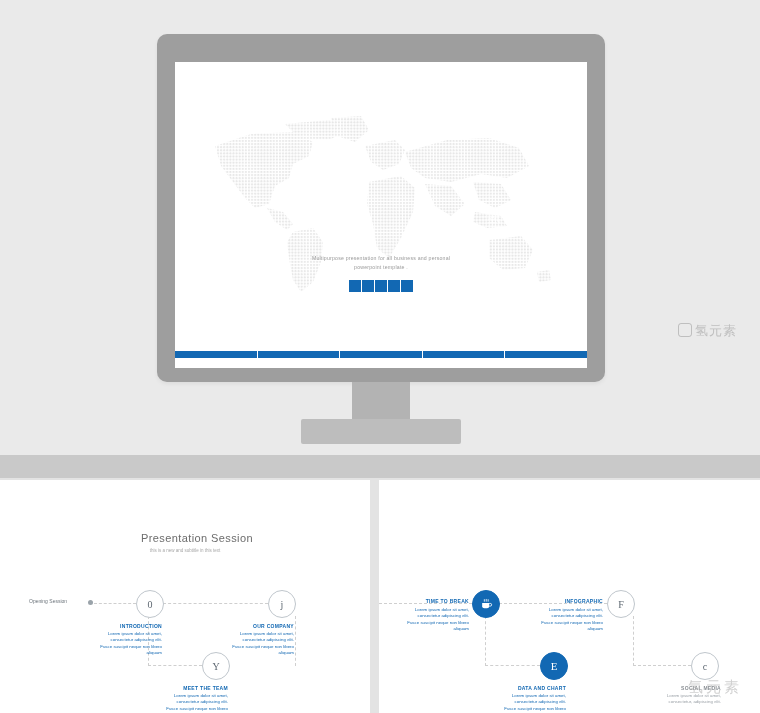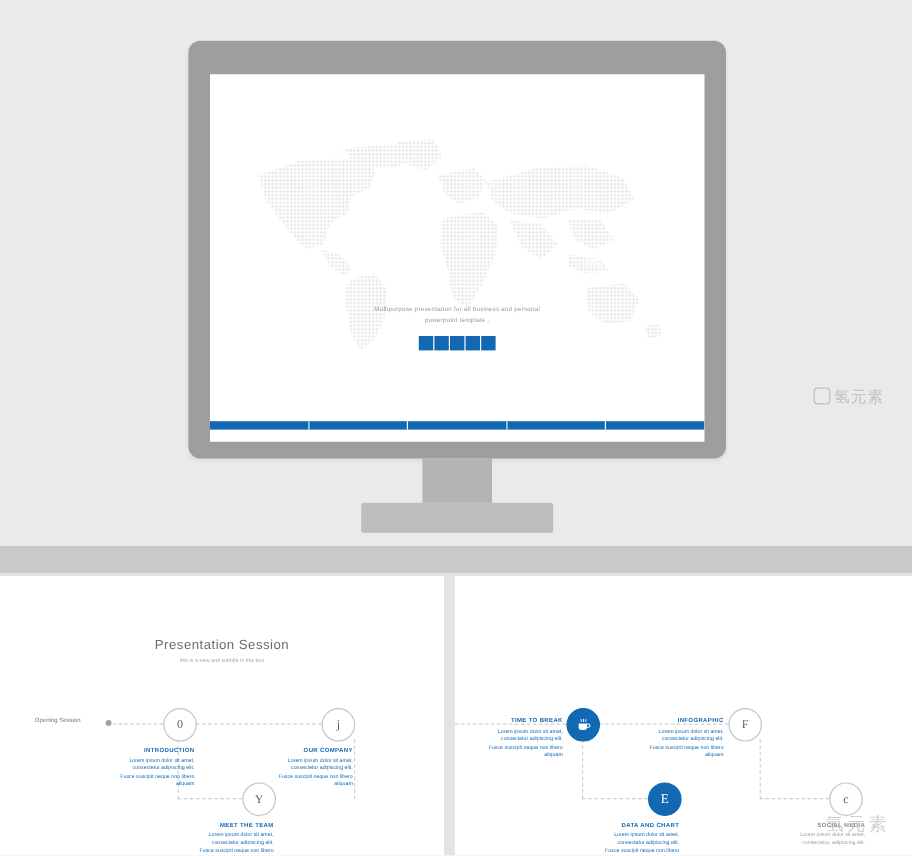--- a/index.html
+++ b/index.html
@@ -124,20 +124,21 @@
   .slide-right { left: 379px; top: 480px; width: 381px; height: 233px; }
 
   .pres-title {
     position: absolute;
     left: 0; top: 52px;
     width: 370px;
     text-align: center;
     font-size: 11px;
     color: #6c6c6c;
     letter-spacing: 0.4px;
+    padding-left: 12px;
   }
   .pres-sub {
     position: absolute;
     left: 0; top: 68px;
     width: 370px;
     text-align: center;
     font-size: 4.5px;
     color: #a8a8a8;
   }
 

